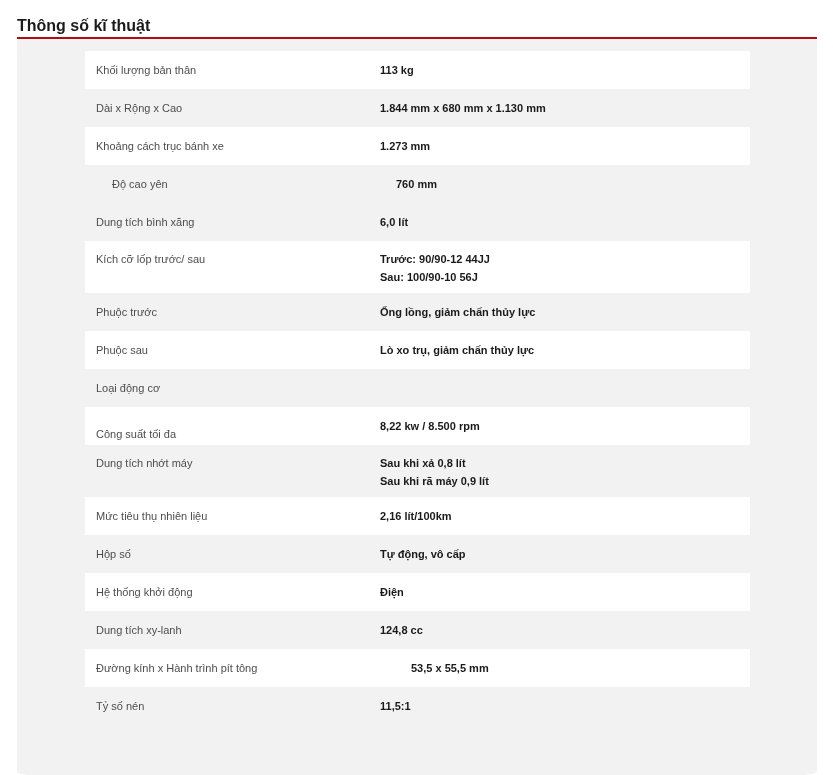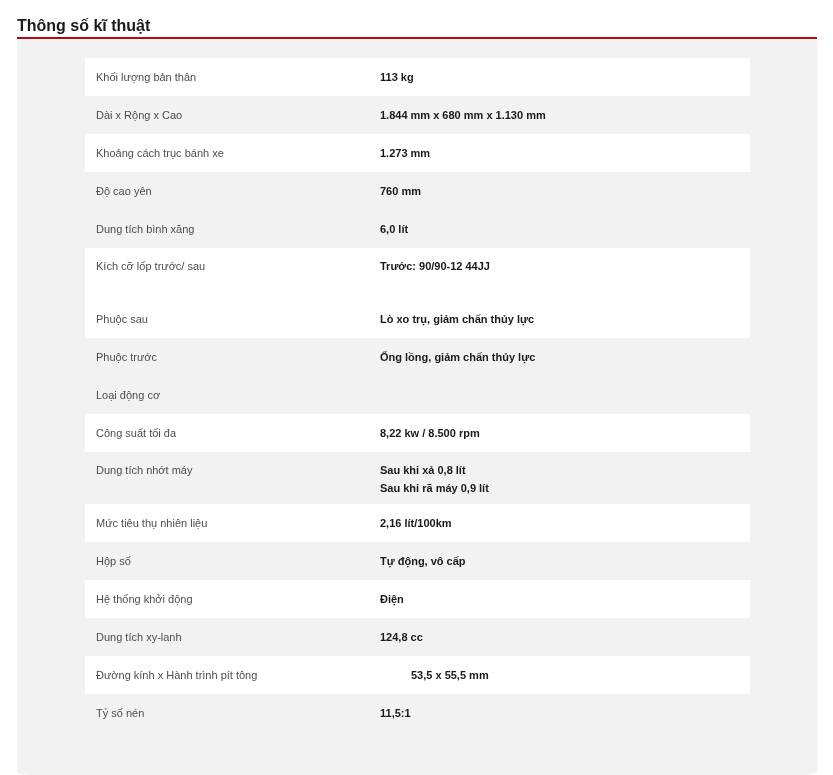--- a/index.html
+++ b/index.html
@@ -34,21 +34,21 @@
   .panel {
     position: absolute;
     left: 17px;
     top: 39px;
     width: 800px;
     height: 736px;
   }
   .spec-table {
     position: absolute;
     left: 68px;
-    top: 19px;
+    top: 12px;
     width: 665px;
   }
   .spec-row {
     display: flex;
     box-sizing: border-box;
     height: 38px;
     padding: 10px 10px 0 11px;
     font-size: 11px;
     line-height: 18px;
   }
@@ -94,54 +94,55 @@
             <div>1.844 mm x 680 mm x 1.130 mm</div>
           </div>
         </div>
         <div class="spec-row white">
           <div class="spec-label" style="color: rgb(77, 77, 77);">Khoảng cách trục bánh xe</div>
           <div class="spec-value" style="color: rgb(26, 26, 26);">
             <div>1.273 mm</div>
           </div>
         </div>
         <div class="spec-row">
-          <div class="spec-label" style="color: rgb(77, 77, 77);">Độ cao yên</div>
+          <div class="spec-label" style="color: rgb(77, 77, 77); margin-left: 16px;">Độ cao yên</div>
           <div class="spec-value" style="color: rgb(26, 26, 26);">
             <div>760 mm</div>
           </div>
         </div>
         <div class="spec-row">
           <div class="spec-label" style="color: rgb(77, 77, 77);">Dung tích bình xăng</div>
           <div class="spec-value" style="color: rgb(26, 26, 26);">
             <div>6,0 lít</div>
           </div>
         </div>
         <div class="spec-row white tall">
           <div class="spec-label" style="color: rgb(77, 77, 77);">Kích cỡ lốp trước/ sau</div>
           <div class="spec-value" style="color: rgb(26, 26, 26);">
             <div>Trước: 90/90-12 44JJ</div>
+            <div>Sau: 100/90-10 56J</div>
+          </div>
+        </div>
+        <div class="spec-row">
+          <div class="spec-label" style="color: rgb(77, 77, 77);">Phuộc trước</div>
+          <div class="spec-value" style="color: rgb(26, 26, 26);">
+            <div>Ống lồng, giảm chấn thủy lực</div>
           </div>
         </div>
         <div class="spec-row white">
           <div class="spec-label" style="color: rgb(77, 77, 77);">Phuộc sau</div>
           <div class="spec-value" style="color: rgb(26, 26, 26);">
             <div>Lò xo trụ, giảm chấn thủy lực</div>
           </div>
         </div>
         <div class="spec-row">
-          <div class="spec-label" style="color: rgb(77, 77, 77);">Phuộc trước</div>
-          <div class="spec-value" style="color: rgb(26, 26, 26);">
-            <div>Ống lồng, giảm chấn thủy lực</div>
-          </div>
-        </div>
-        <div class="spec-row">
           <div class="spec-label" style="color: rgb(77, 77, 77);">Loại động cơ</div>
         </div>
         <div class="spec-row white">
-          <div class="spec-label" style="color: rgb(77, 77, 77);">Công suất tối đa</div>
+          <div class="spec-label" style="color: rgb(77, 77, 77); margin-top: 8px;">Công suất tối đa</div>
           <div class="spec-value" style="color: rgb(26, 26, 26);">
             <div>8,22 kw / 8.500 rpm</div>
           </div>
         </div>
         <div class="spec-row tall">
           <div class="spec-label" style="color: rgb(77, 77, 77);">Dung tích nhớt máy</div>
           <div class="spec-value" style="color: rgb(26, 26, 26);">
             <div>Sau khi xả 0,8 lít</div>
             <div>Sau khi rã máy 0,9 lít</div>
           </div>

